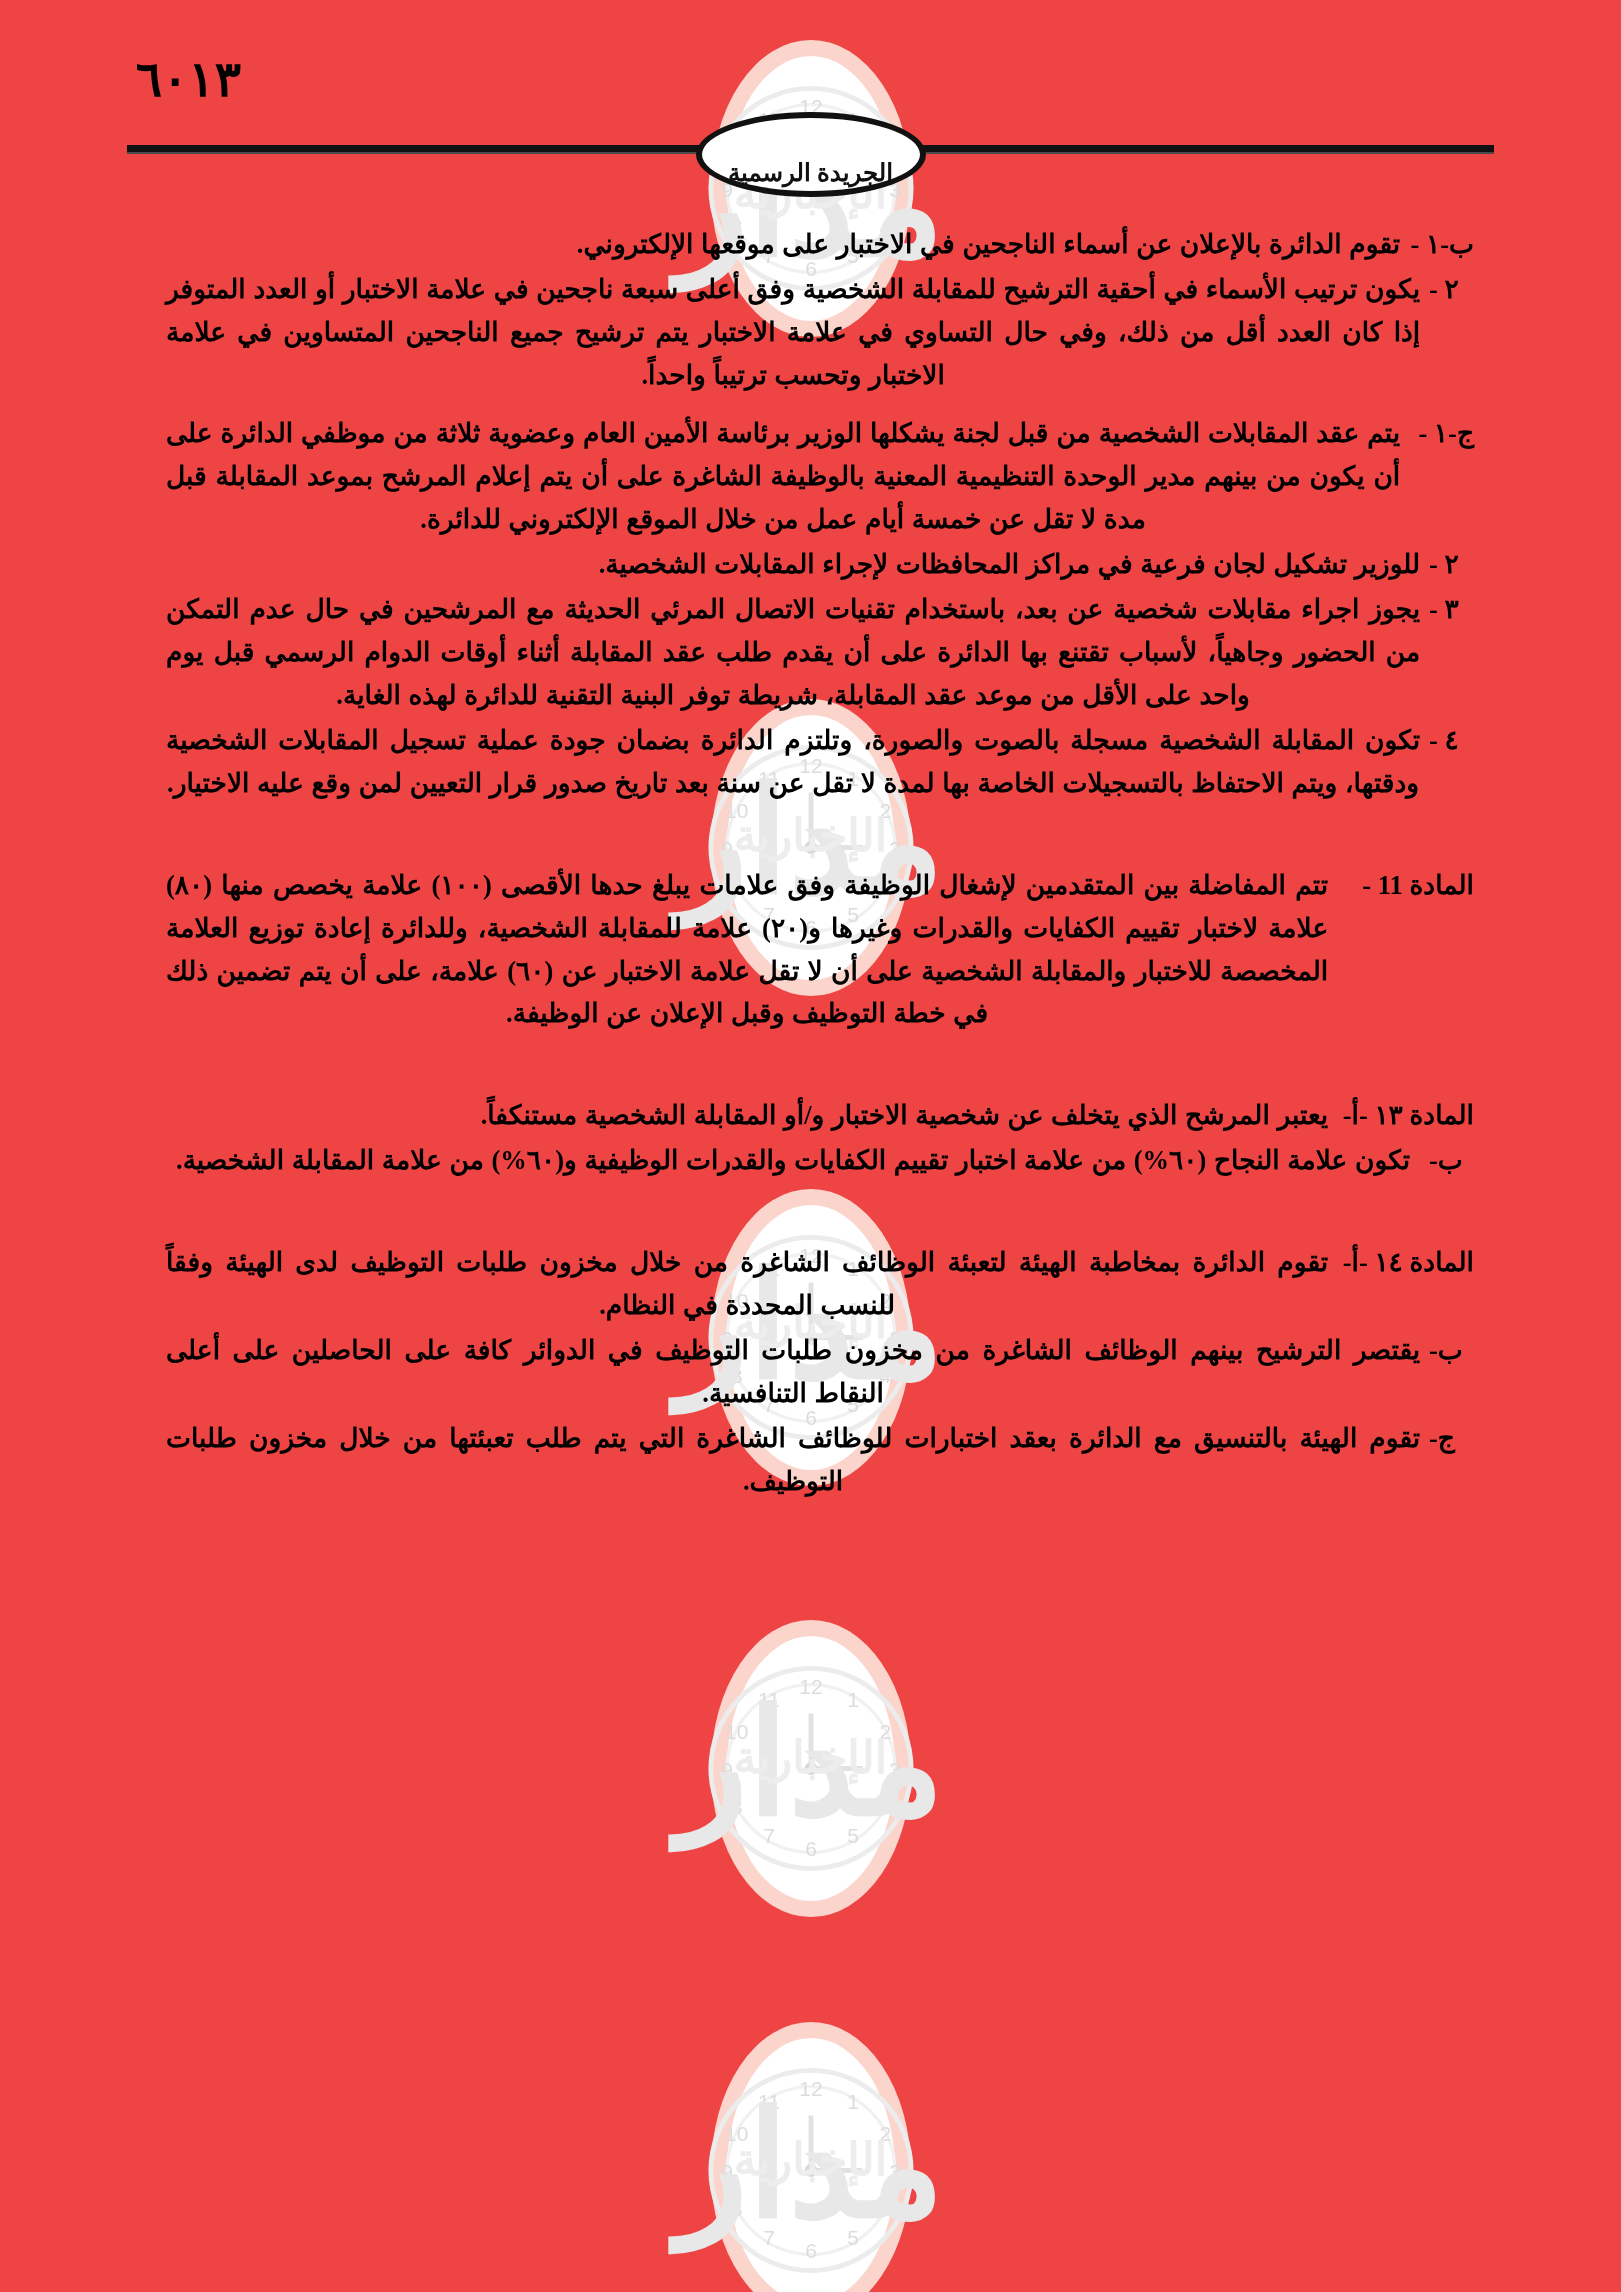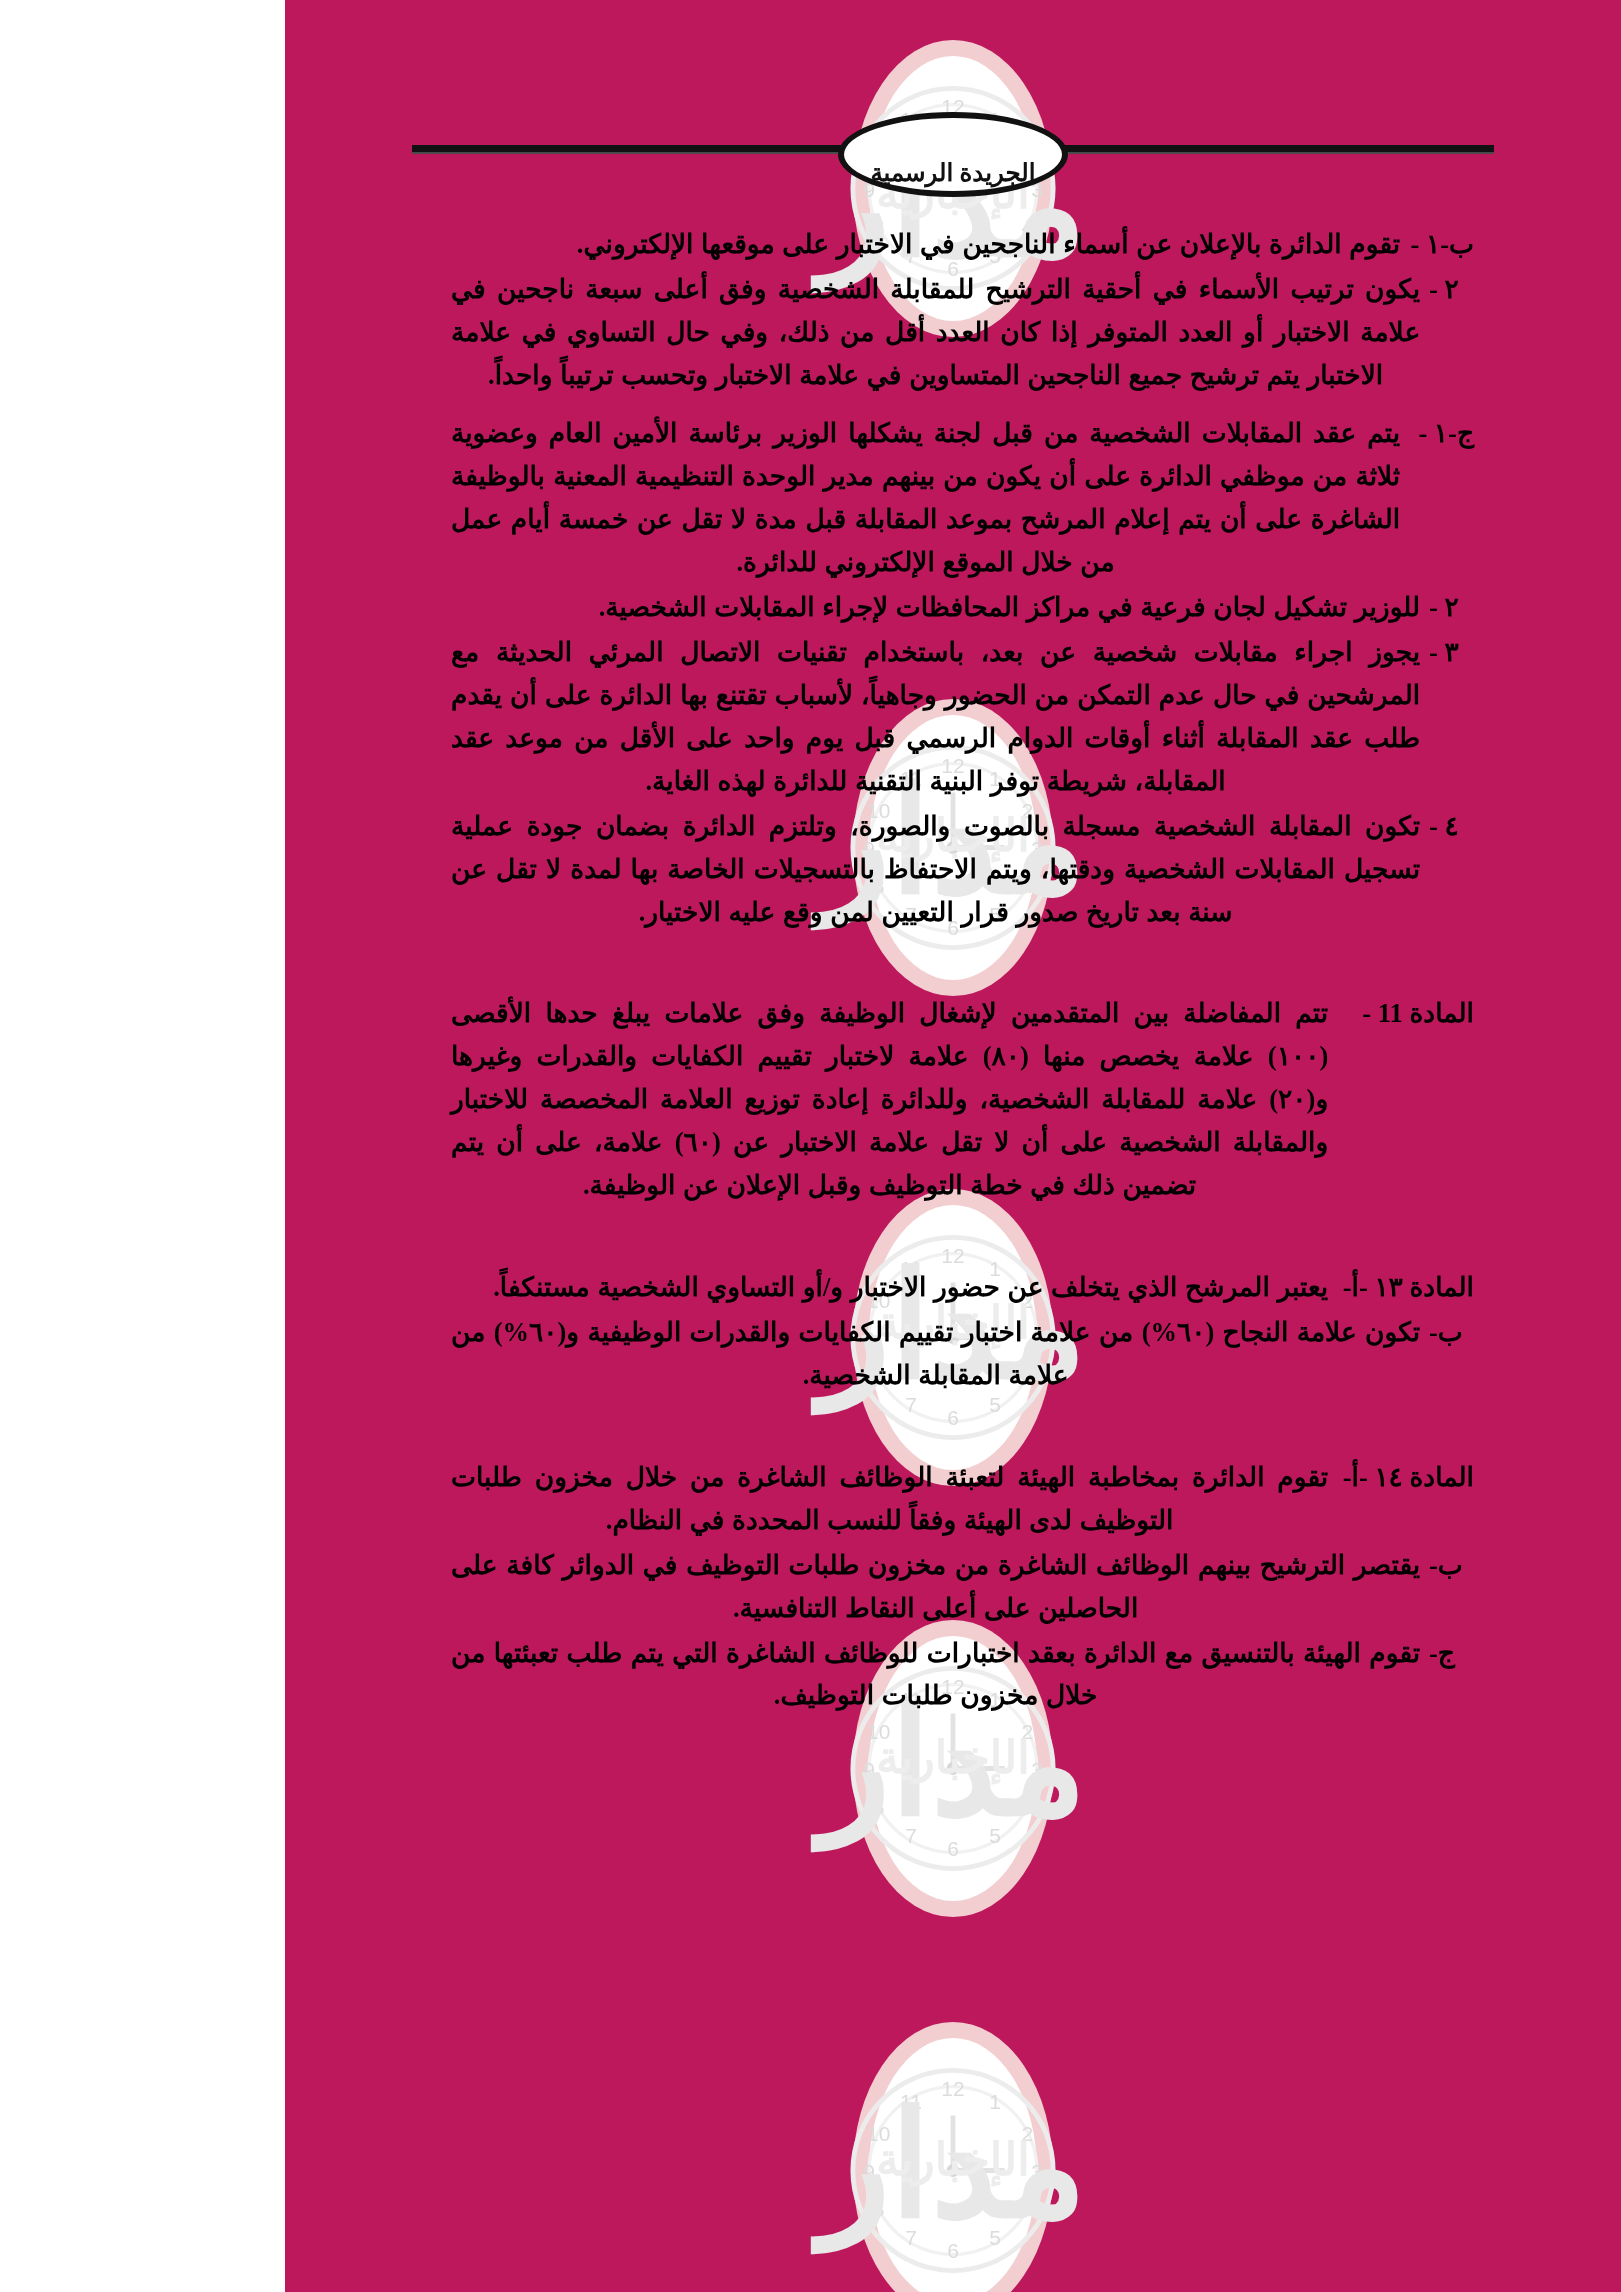--- a/index.html
+++ b/index.html
@@ -7,23 +7,23 @@
     margin: 0;
     padding: 0;
     background: #ffffff;
   }
   body {
     font-family: "Liberation Serif", "DejaVu Serif", serif;
     color: #000000;
   }
   .page {
     position: relative;
-    width: 1336px;
+    width: 1621px;
     height: 2293px;
-    background: #be185d;
+    background: #ef4444;
     overflow: hidden;
     box-sizing: border-box;
   }
 
   
   .watermark-layer {
     position: absolute;
     inset: 0;
     pointer-events: none;
     z-index: 0;
@@ -367,21 +367,21 @@
           <div class="marker article">المادة 11 -</div>
           <div class="ctext last-center">تتم المفاضلة بين المتقدمين لإشغال الوظيفة وفق علامات يبلغ حدها الأقصى (١٠٠) علامة يخصص منها (٨٠) علامة لاختبار تقييم الكفايات والقدرات وغيرها و(٢٠) علامة للمقابلة الشخصية، وللدائرة إعادة توزيع العلامة المخصصة للاختبار والمقابلة الشخصية على أن لا تقل علامة الاختبار عن (٦٠) علامة، على أن يتم تضمين ذلك في خطة التوظيف وقبل الإعلان عن الوظيفة.</div>
         </div>
       </div>
 
       <div class="gap-lg"></div>
 
       <div>
         <div class="clause">
           <div class="marker article">المادة ١٣ -أ-</div>
-          <div class="ctext">يعتبر المرشح الذي يتخلف عن حضور الاختبار و/أو التساوي الشخصية مستنكفاً.</div>
+          <div class="ctext">يعتبر المرشح الذي يتخلف عن شخصية الاختبار و/أو المقابلة الشخصية مستنكفاً.</div>
         </div>
         <div class="clause">
           <div class="marker sub">ب-</div>
           <div class="ctext last-center">تكون علامة النجاح (٦٠%) من علامة اختبار تقييم الكفايات والقدرات الوظيفية و(٦٠%) من علامة المقابلة الشخصية.</div>
         </div>
       </div>
 
       <div class="gap-lg"></div>
 
       <div>

